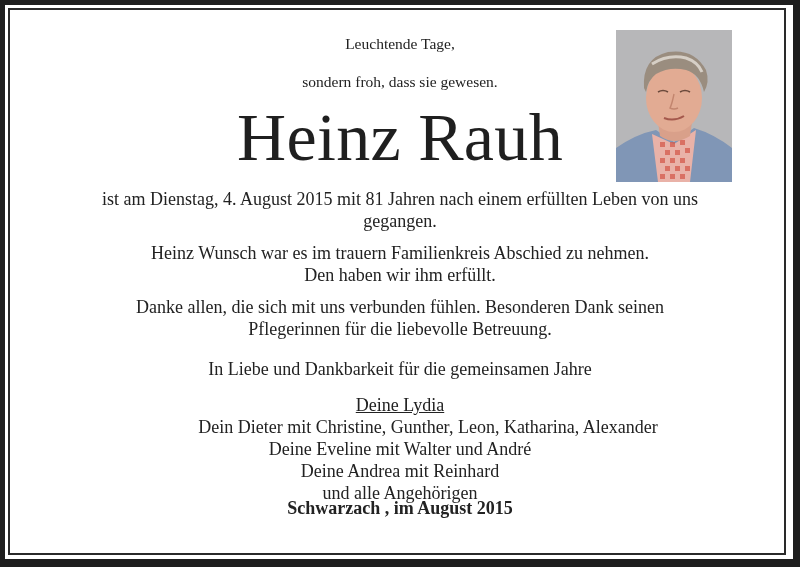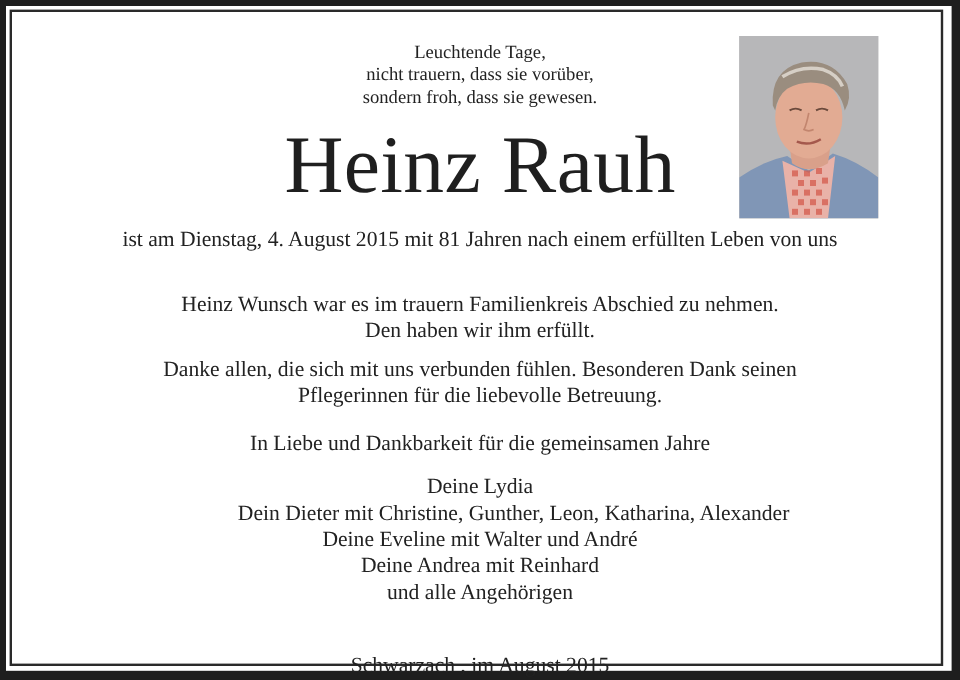--- a/index.html
+++ b/index.html
@@ -73,21 +73,20 @@
 <body>
 
 <div class="frame">
   <div class="gap"></div>
   <div class="inner-line"></div>
 </div>
 
 <div class="content">
 
   <div class="line verse" style="top:34px;">Leuchtende Tage,</div>
-  <div class="line verse" style="top:53px;">nicht trauern, dass sie vorüber,</div>
   <div class="line verse" style="top:72px;">sondern froh, dass sie gewesen.</div>
 
   <div class="line name" style="top:107px;">Heinz Rauh</div>
 
   <div class="photo">
     <svg width="116" height="152" viewBox="0 0 116 152">
       <rect x="0" y="0" width="116" height="152" fill="#b7b7b9"></rect>
 
       <path d="M0 118 Q20 104 40 100 L58 112 L78 98 Q98 104 116 118 L116 152 L0 152 Z" fill="#8096b6"></path>
 
@@ -120,29 +119,30 @@
       <path d="M42 62 Q47 59 52 62" stroke="#6b4a3c" stroke-width="1.6" fill="none"></path>
       <path d="M64 62 Q69 59 74 62" stroke="#6b4a3c" stroke-width="1.6" fill="none"></path>
 
       <path d="M58 64 Q56 74 54 78 Q58 80 62 78" stroke="#c2856e" stroke-width="1.4" fill="none"></path>
 
       <path d="M48 88 Q58 92 68 86" stroke="#a4584c" stroke-width="2" fill="none"></path>
     </svg>
   </div>
 
   <div class="line body-text" style="top:188px;font-family:Liberation Serif, serif;">ist am Dienstag, 4. August 2015 mit 81 Jahren nach einem erfüllten Leben von uns</div>
+  <div class="line body-text" style="top:210px;">gegangen.</div>
 
   <div class="line body-text" style="top:242px;">Heinz Wunsch war es im trauern Familienkreis Abschied zu nehmen.</div>
   <div class="line body-text" style="top:264px;">Den haben wir ihm erfüllt.</div>
 
   <div class="line body-text" style="top:296px;">Danke allen, die sich mit uns verbunden fühlen. Besonderen Dank seinen</div>
   <div class="line body-text" style="top:318px;">Pflegerinnen für die liebevolle Betreuung.</div>
 
   <div class="line body-text" style="top:358px;">In Liebe und Dankbarkeit für die gemeinsamen Jahre</div>
 
-  <div class="line body-text" style="top:394px;">Deine Lydia</div>
+  <div class="line body-text" style="top:394px;text-decoration:underline;">Deine Lydia</div>
   <div class="line body-text" style="top:416px;padding-left:28px;">Dein Dieter mit Christine, Gunther, Leon, Katharina, Alexander</div>
   <div class="line body-text" style="top:438px;">Deine Eveline mit Walter und André</div>
   <div class="line body-text" style="top:460px;">Deine Andrea mit Reinhard</div>
   <div class="line body-text" style="top:482px;">und alle Angehörigen</div>
 
-  <div class="line body-text" style="top:543px;">Schwarzach , im August 2015</div>
+  <div class="line body-text" style="top:497px;font-weight:bold;">Schwarzach , im August 2015</div>
 </div>
 
 </body></html>

